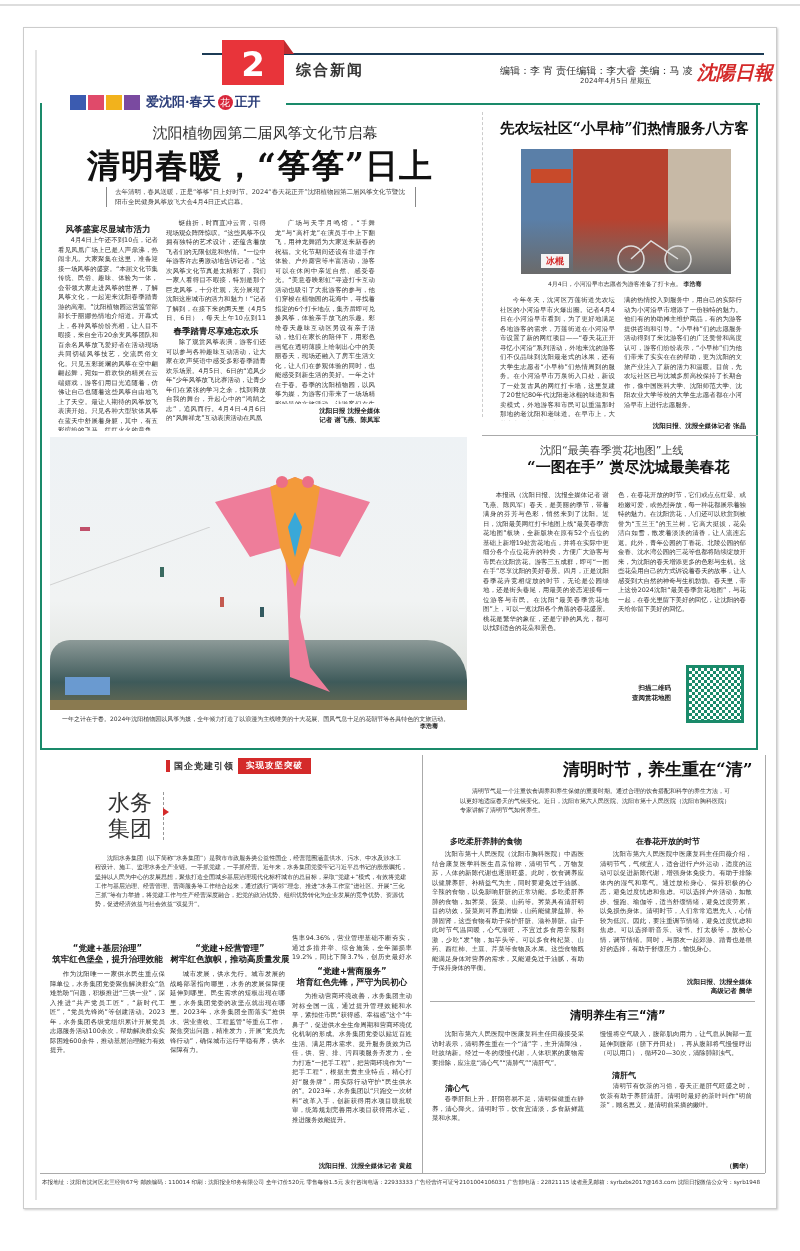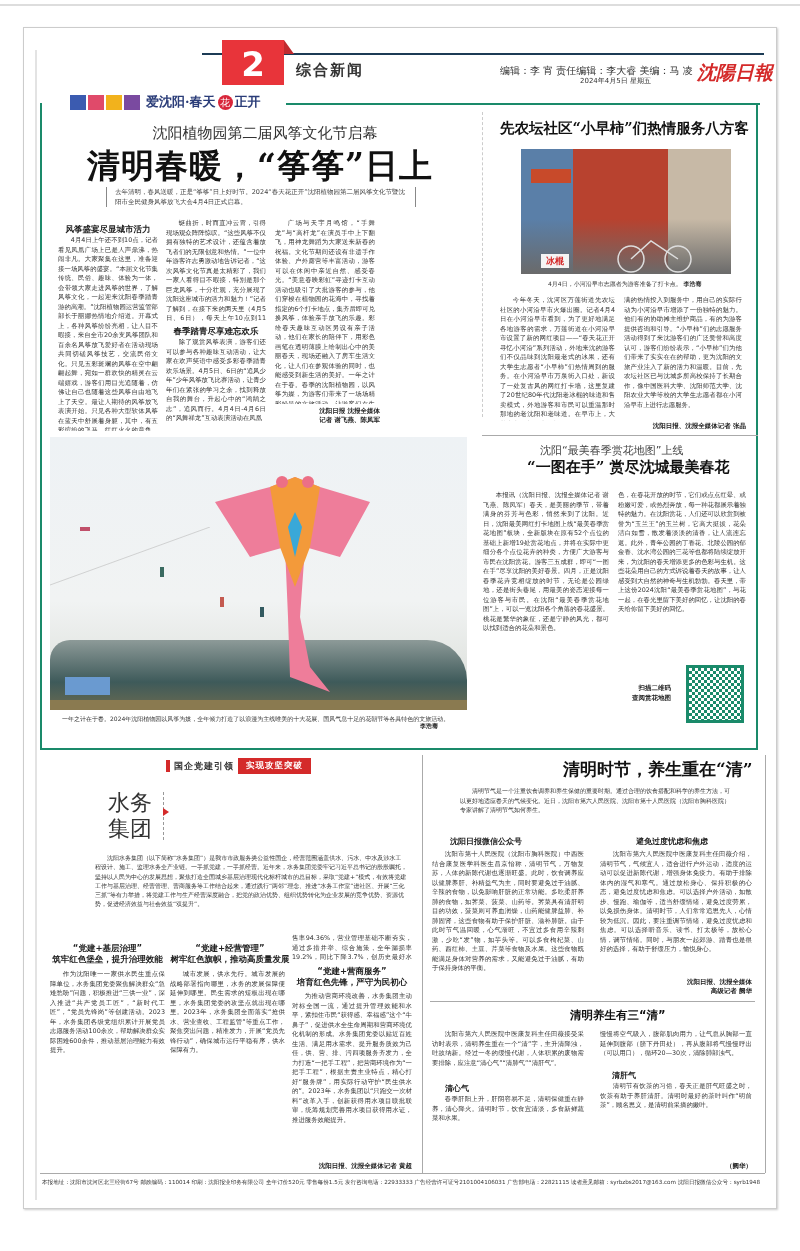--- a/index.html
+++ b/index.html
@@ -185,23 +185,23 @@
     <div>“党建+营商服务”</div>
     <div>培育红色先锋，严守为民初心</div>
   </div>
 <div class="col" style="left:292px;top:992px;width:120px;height:168px;">为推动营商环境改善，水务集团主动对标全国一流，通过提升管理效能和水平，紧扣住市民“获得感、幸福感”这个“牛鼻子”，促进供水全生命周期和营商环境优化机制的形成。水务集团党委以贴近百姓生活、满足用水需求、提升服务质效为己任，供、营、排、污四项服务齐发力，全力打造“一把手工程”，把营商环境作为“一把手工程”，根据主责主业特点，精心打好“服务牌”，用实际行动守护“民生供水的”。2023年，水务集团以“只跑交一次材料”改革入手，创新获得用水项目联批联审，统筹规划完善用水项目获得用水证，推进服务效能提升。</div>
 <div class="byline" style="left:292px;top:1162px;width:120px;">沈阳日报、沈报全媒体记者 黄超</div>
 
 <div class="divider-v" style="left:422px;top:755px;height:418px;background:#aaa"></div>
 <div class="divider-v" style="left:765px;top:755px;height:418px;background:#aaa"></div>
 <div class="health-head">清明时节，养生重在“清”</div>
 <div class="health-lead" style="left:460px;width:270px;">清明节气是一个注重饮食调养和养生保健的重要时期。通过合理的饮食搭配和科学的养生方法，可以更好地适应春天的气候变化。近日，沈阳市第六人民医院、沈阳市第十人民医院（沈阳市胸科医院）专家讲解了清明节气如何养生。</div>
-<div class="health-sub" style="left:450px;top:836px;">沈阳日报微信公众号</div>
+<div class="health-sub" style="left:450px;top:836px;">多吃柔肝养肺的食物</div>
 <div class="col" style="left:432px;top:850px;width:152px;height:148px;">沈阳市第十人民医院（沈阳市胸科医院）中西医结合康复医学科医生吕京怡称，清明节气，万物复苏，人体的新陈代谢也逐渐旺盛。此时，饮食调养应以健脾养肝、补精益气为主，同时要避免过于油腻、辛辣的食物，以免影响肝脏的正常功能。多吃柔肝养肺的食物，如荠菜、菠菜、山药等。荠菜具有清肝明目的功效，菠菜则可养血润燥，山药能健脾益肺、补肺固肾，这些食物有助于保护肝脏、滋补肺脏。由于此时节气温回暖，心气渐旺，不宜过多食用辛辣刺激，少吃“发”物，如芋头等。可以多食枸杞菜、山药、西红柿、土豆、芹菜等食物及水果。这些食物既能满足身体对营养的需求，又能避免过于油腻，有助于保持身体的平衡。</div>
-<div class="health-sub" style="left:636px;top:836px;">避免过度忧虑和焦虑</div>
+<div class="health-sub" style="left:636px;top:836px;">在春花开放的时节</div>
 <div class="col" style="left:600px;top:850px;width:152px;height:125px;">沈阳市第六人民医院中医康复科主任田薇介绍，清明节气，气候宜人，适合进行户外运动，适度的运动可以促进新陈代谢，增强身体免疫力。有助于排除体内的湿气和寒气。通过放松身心、保持积极的心态，避免过度忧虑和焦虑。可以选择户外活动，如散步、慢跑、瑜伽等，适当舒缓情绪，避免过度劳累，以免损伤身体。清明时节，人们常常追思先人，心情较为低沉。因此，要注重调节情绪，避免过度忧虑和焦虑。可以选择听音乐、读书、打太极等，放松心情，调节情绪。同时，与朋友一起郊游、踏青也是很好的选择，有助于舒缓压力，愉悦身心。</div>
 <div class="byline" style="left:640px;top:978px;width:112px;white-space:pre-line;">沈阳日报、沈报全媒体
 高级记者 阙华</div>
 <div style="position:absolute;left:430px;top:1001px;width:325px;height:1px;background:#aaa"></div>
 
 <div class="three-head">清明养生有三“清”</div>
 <div class="col" style="left:432px;top:1030px;width:152px;height:50px;">沈阳市第六人民医院中医康复科主任田薇接受采访时表示，清明养生重在一个“清”字，主升清降浊，吐故纳新。经过一冬的缓慢代谢，人体积累的废物需要排除，应注意“清心气”“清肺气”“清肝气”。</div>
 <div class="health-sub" style="left:445px;top:1083px;">清心气</div>
 <div class="col" style="left:432px;top:1095px;width:152px;height:75px;">春季肝阳上升，肝阴容易不足，清明保健重在静养，清心降火。清明时节，饮食宜清淡，多食新鲜蔬菜和水果。</div>
 <div class="col" style="left:600px;top:1030px;width:152px;height:38px;text-indent:0;">慢慢将空气吸入，腹部肌肉用力，让气息从胸部一直延伸到腹部（脐下丹田处），再从腹部将气慢慢呼出（可以用口），循环20—30次，清除肺部浊气。</div>

